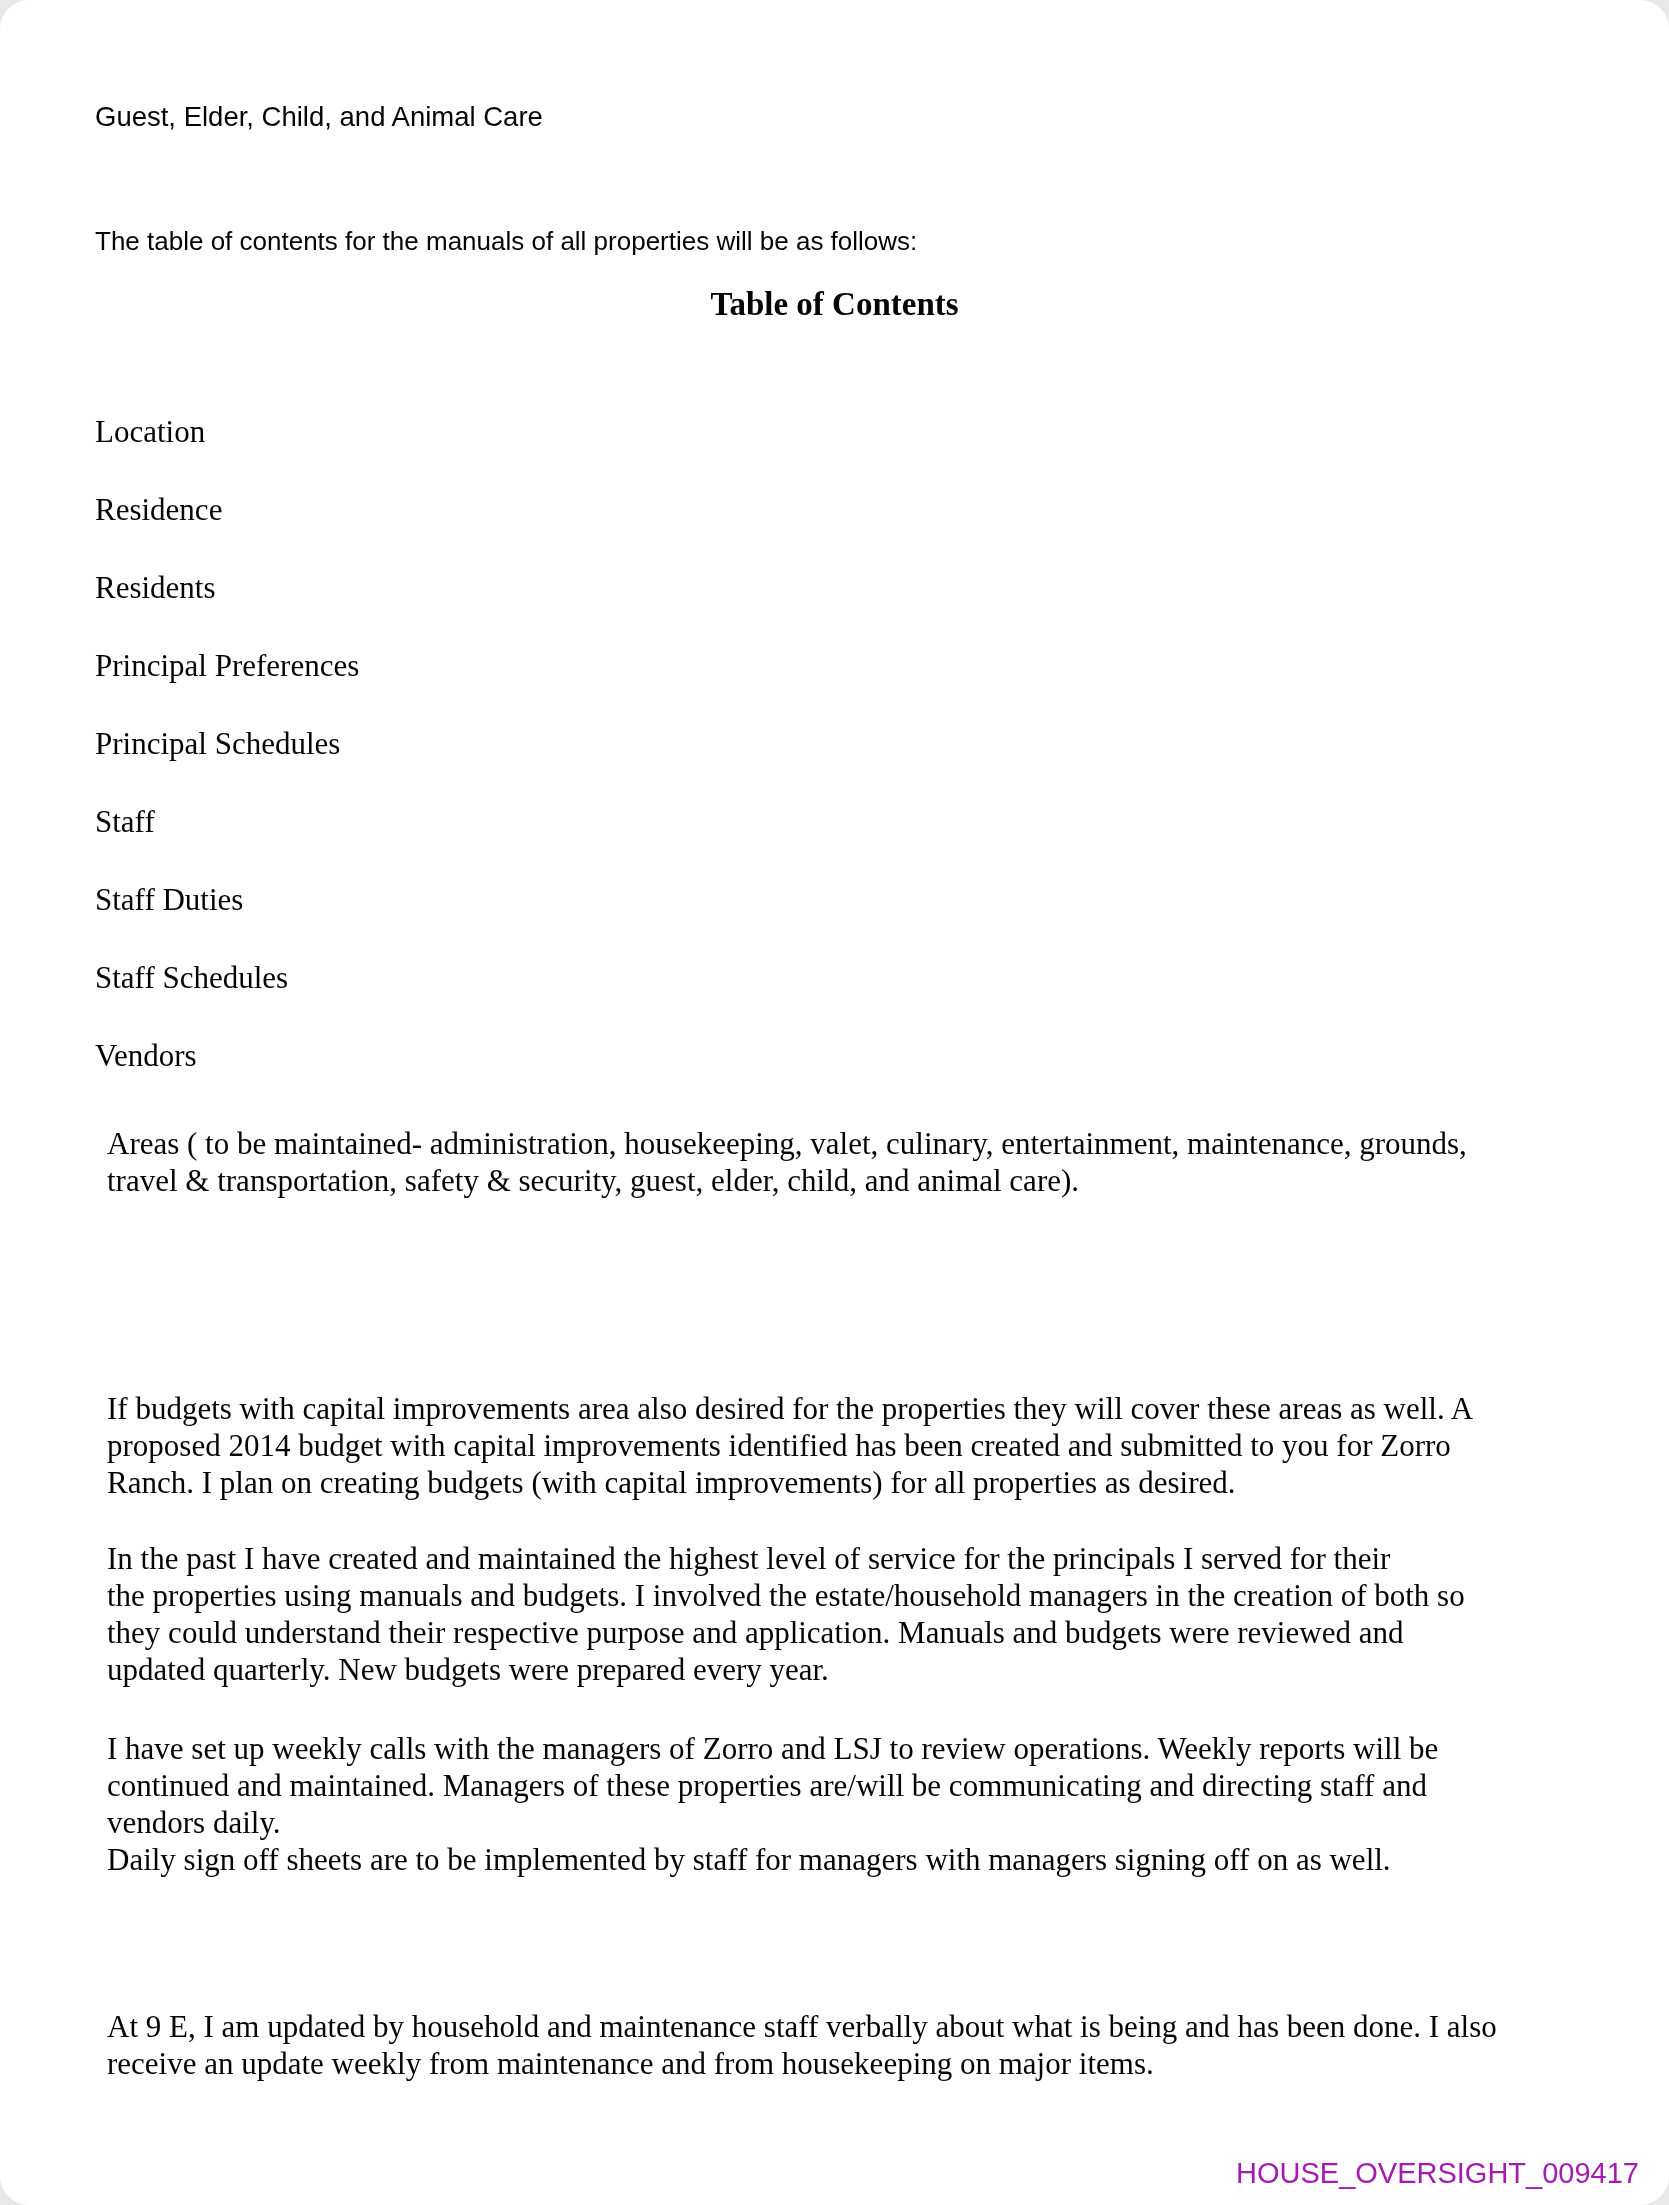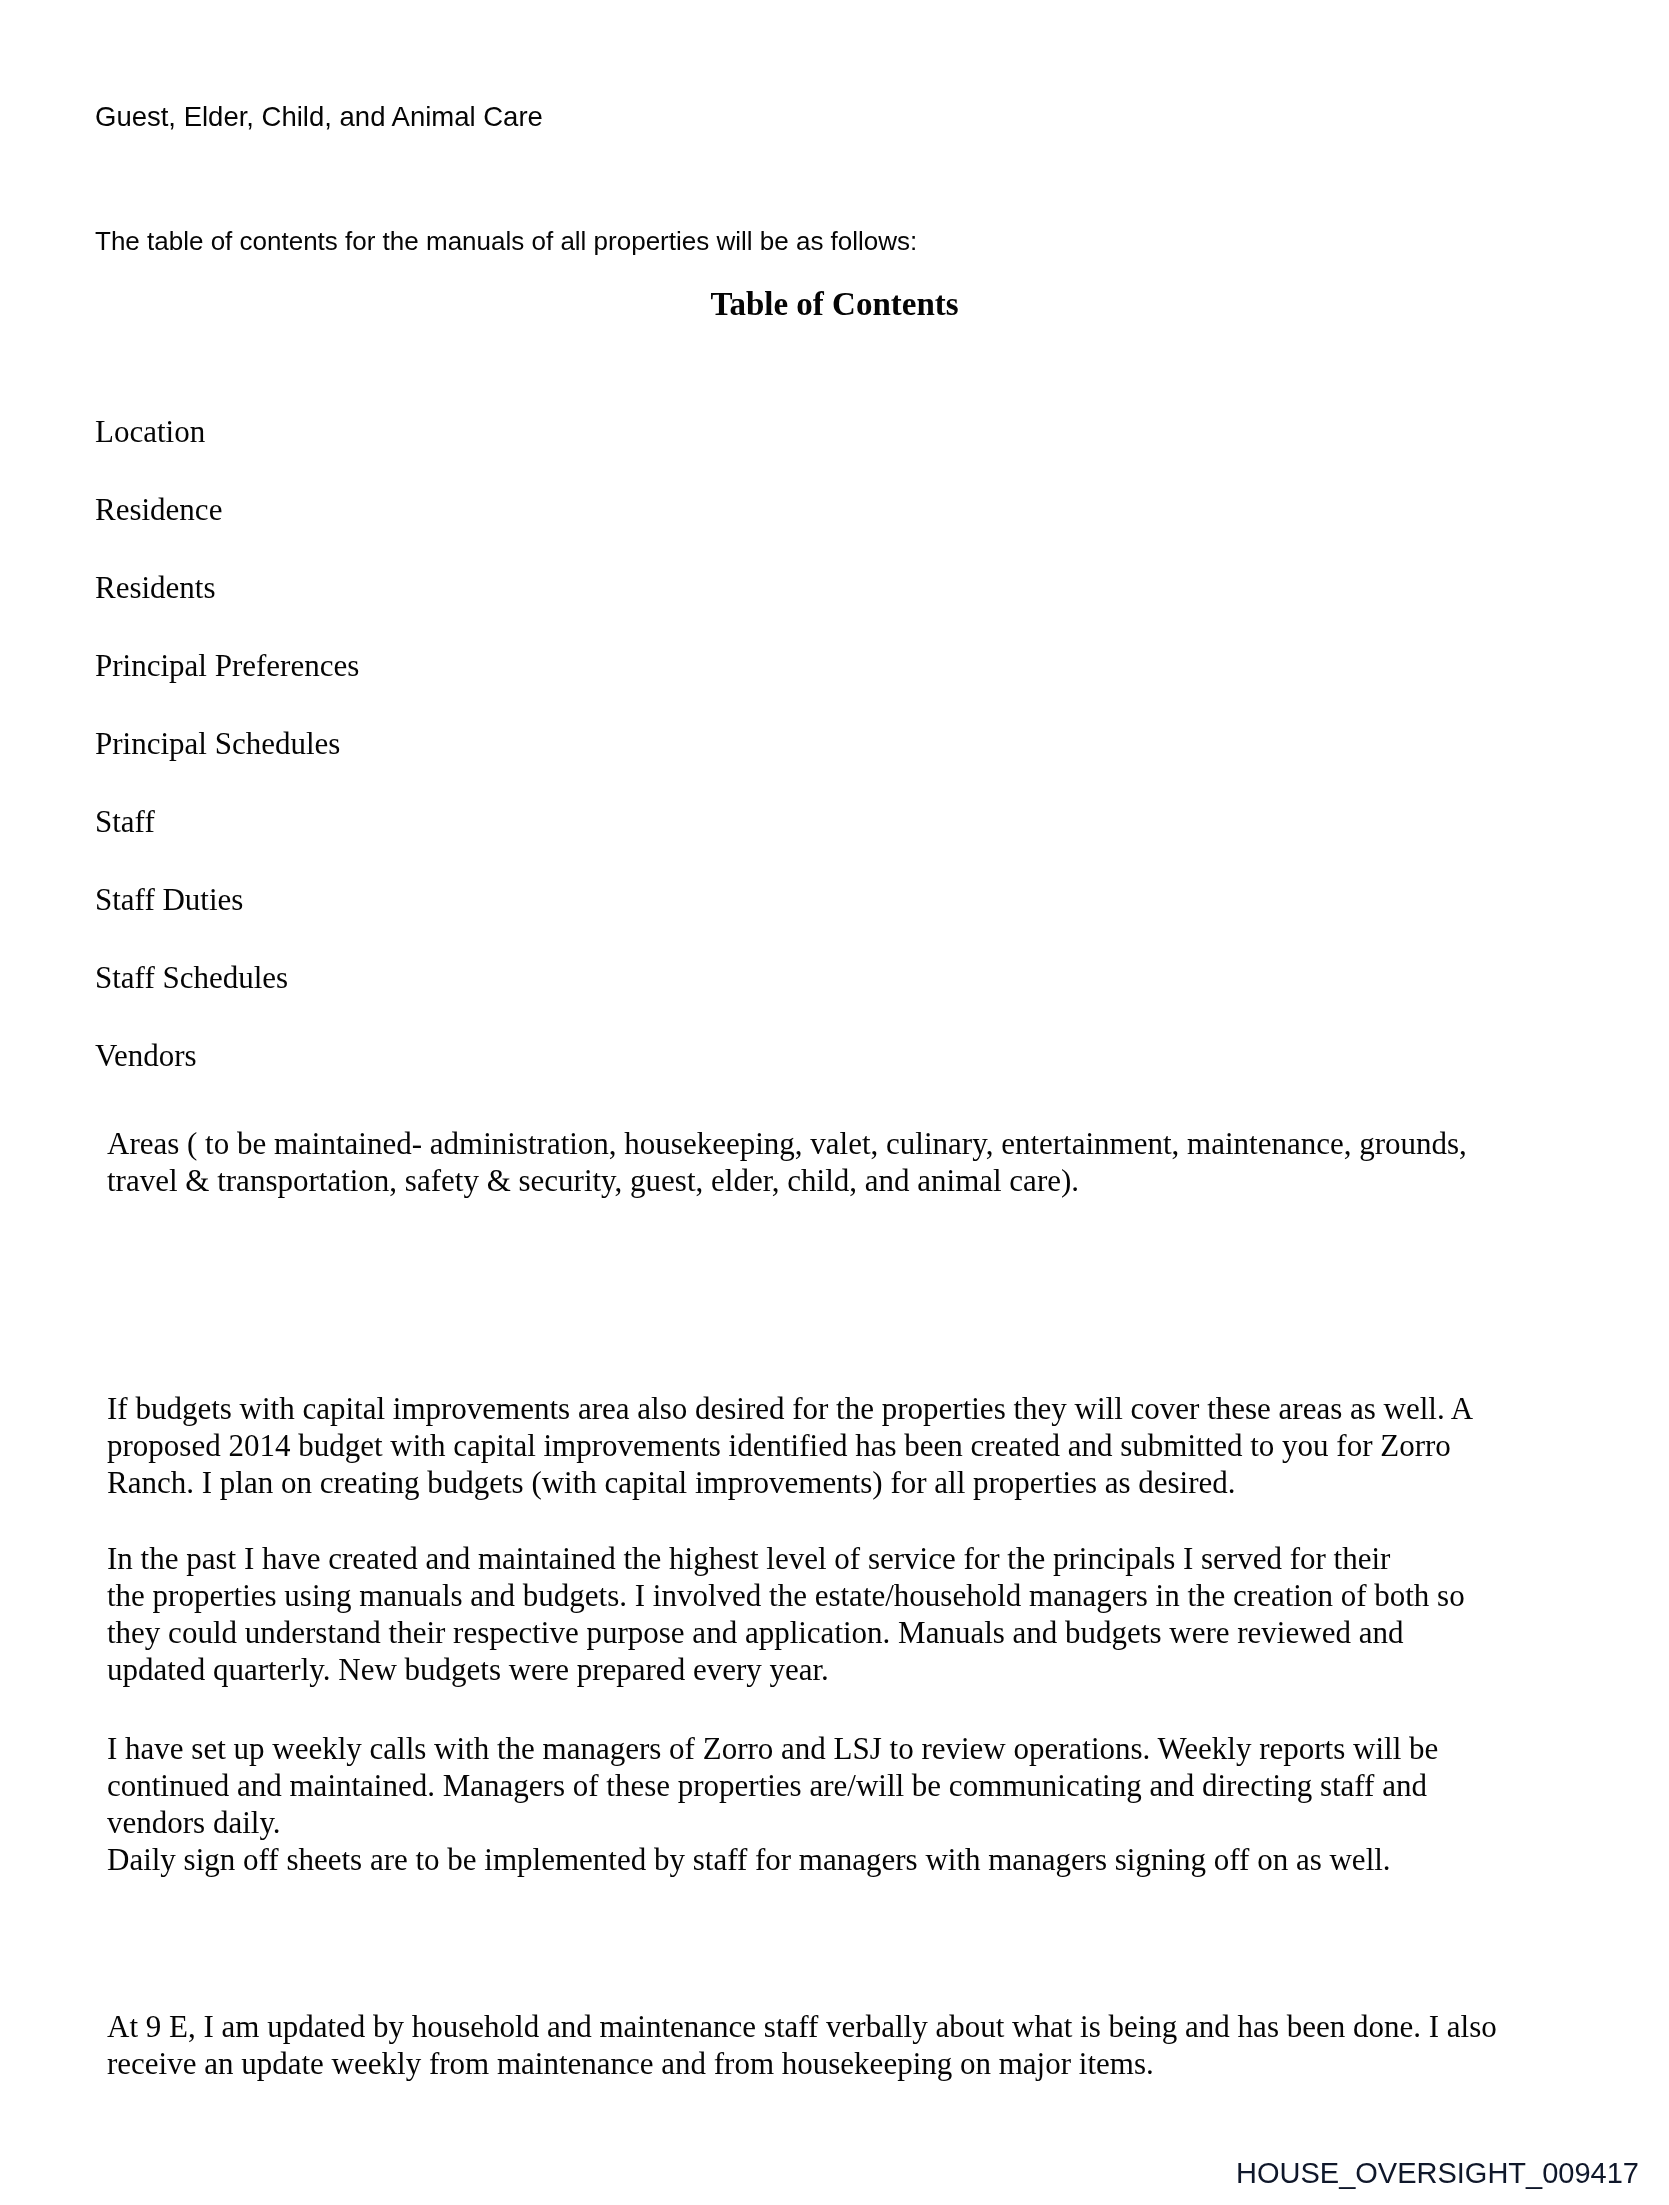--- a/index.html
+++ b/index.html
@@ -7,20 +7,21 @@
     padding: 0;
     background: #e8e8e8;
   }
   .page {
     position: relative;
     width: 1669px;
     height: 2205px;
     background: #ffffff;
     overflow: hidden;
     color: #050505;
+    border-radius: 29px;
   }
   .sans {
     font-family: "Liberation Sans", "DejaVu Sans", sans-serif;
   }
   .serif {
     font-family: "Liberation Serif", "DejaVu Serif", serif;
   }
   .doc-title {
     position: absolute;
     left: 95px;
@@ -71,21 +72,21 @@
   .para-budgets { top: 1378px; }
   .para-past    { top: 1528px; }
   .para-calls   { top: 1718px; }
   .para-at9e    { top: 1996px; }
   .bates-stamp {
     position: absolute;
     right: 30px;
     top: 2157px;
     font-size: 29px;
     line-height: 33px;
-    color: #0f172a;
+    color: #a21caf;
   }
 </style>
 </head>
 <body>
 
 <div class="page">
 
   <div class="doc-title sans">Guest, Elder, Child, and Animal Care</div>
 
   <div class="intro-text sans">The table of contents for the manuals of all properties will be as follows:</div>

